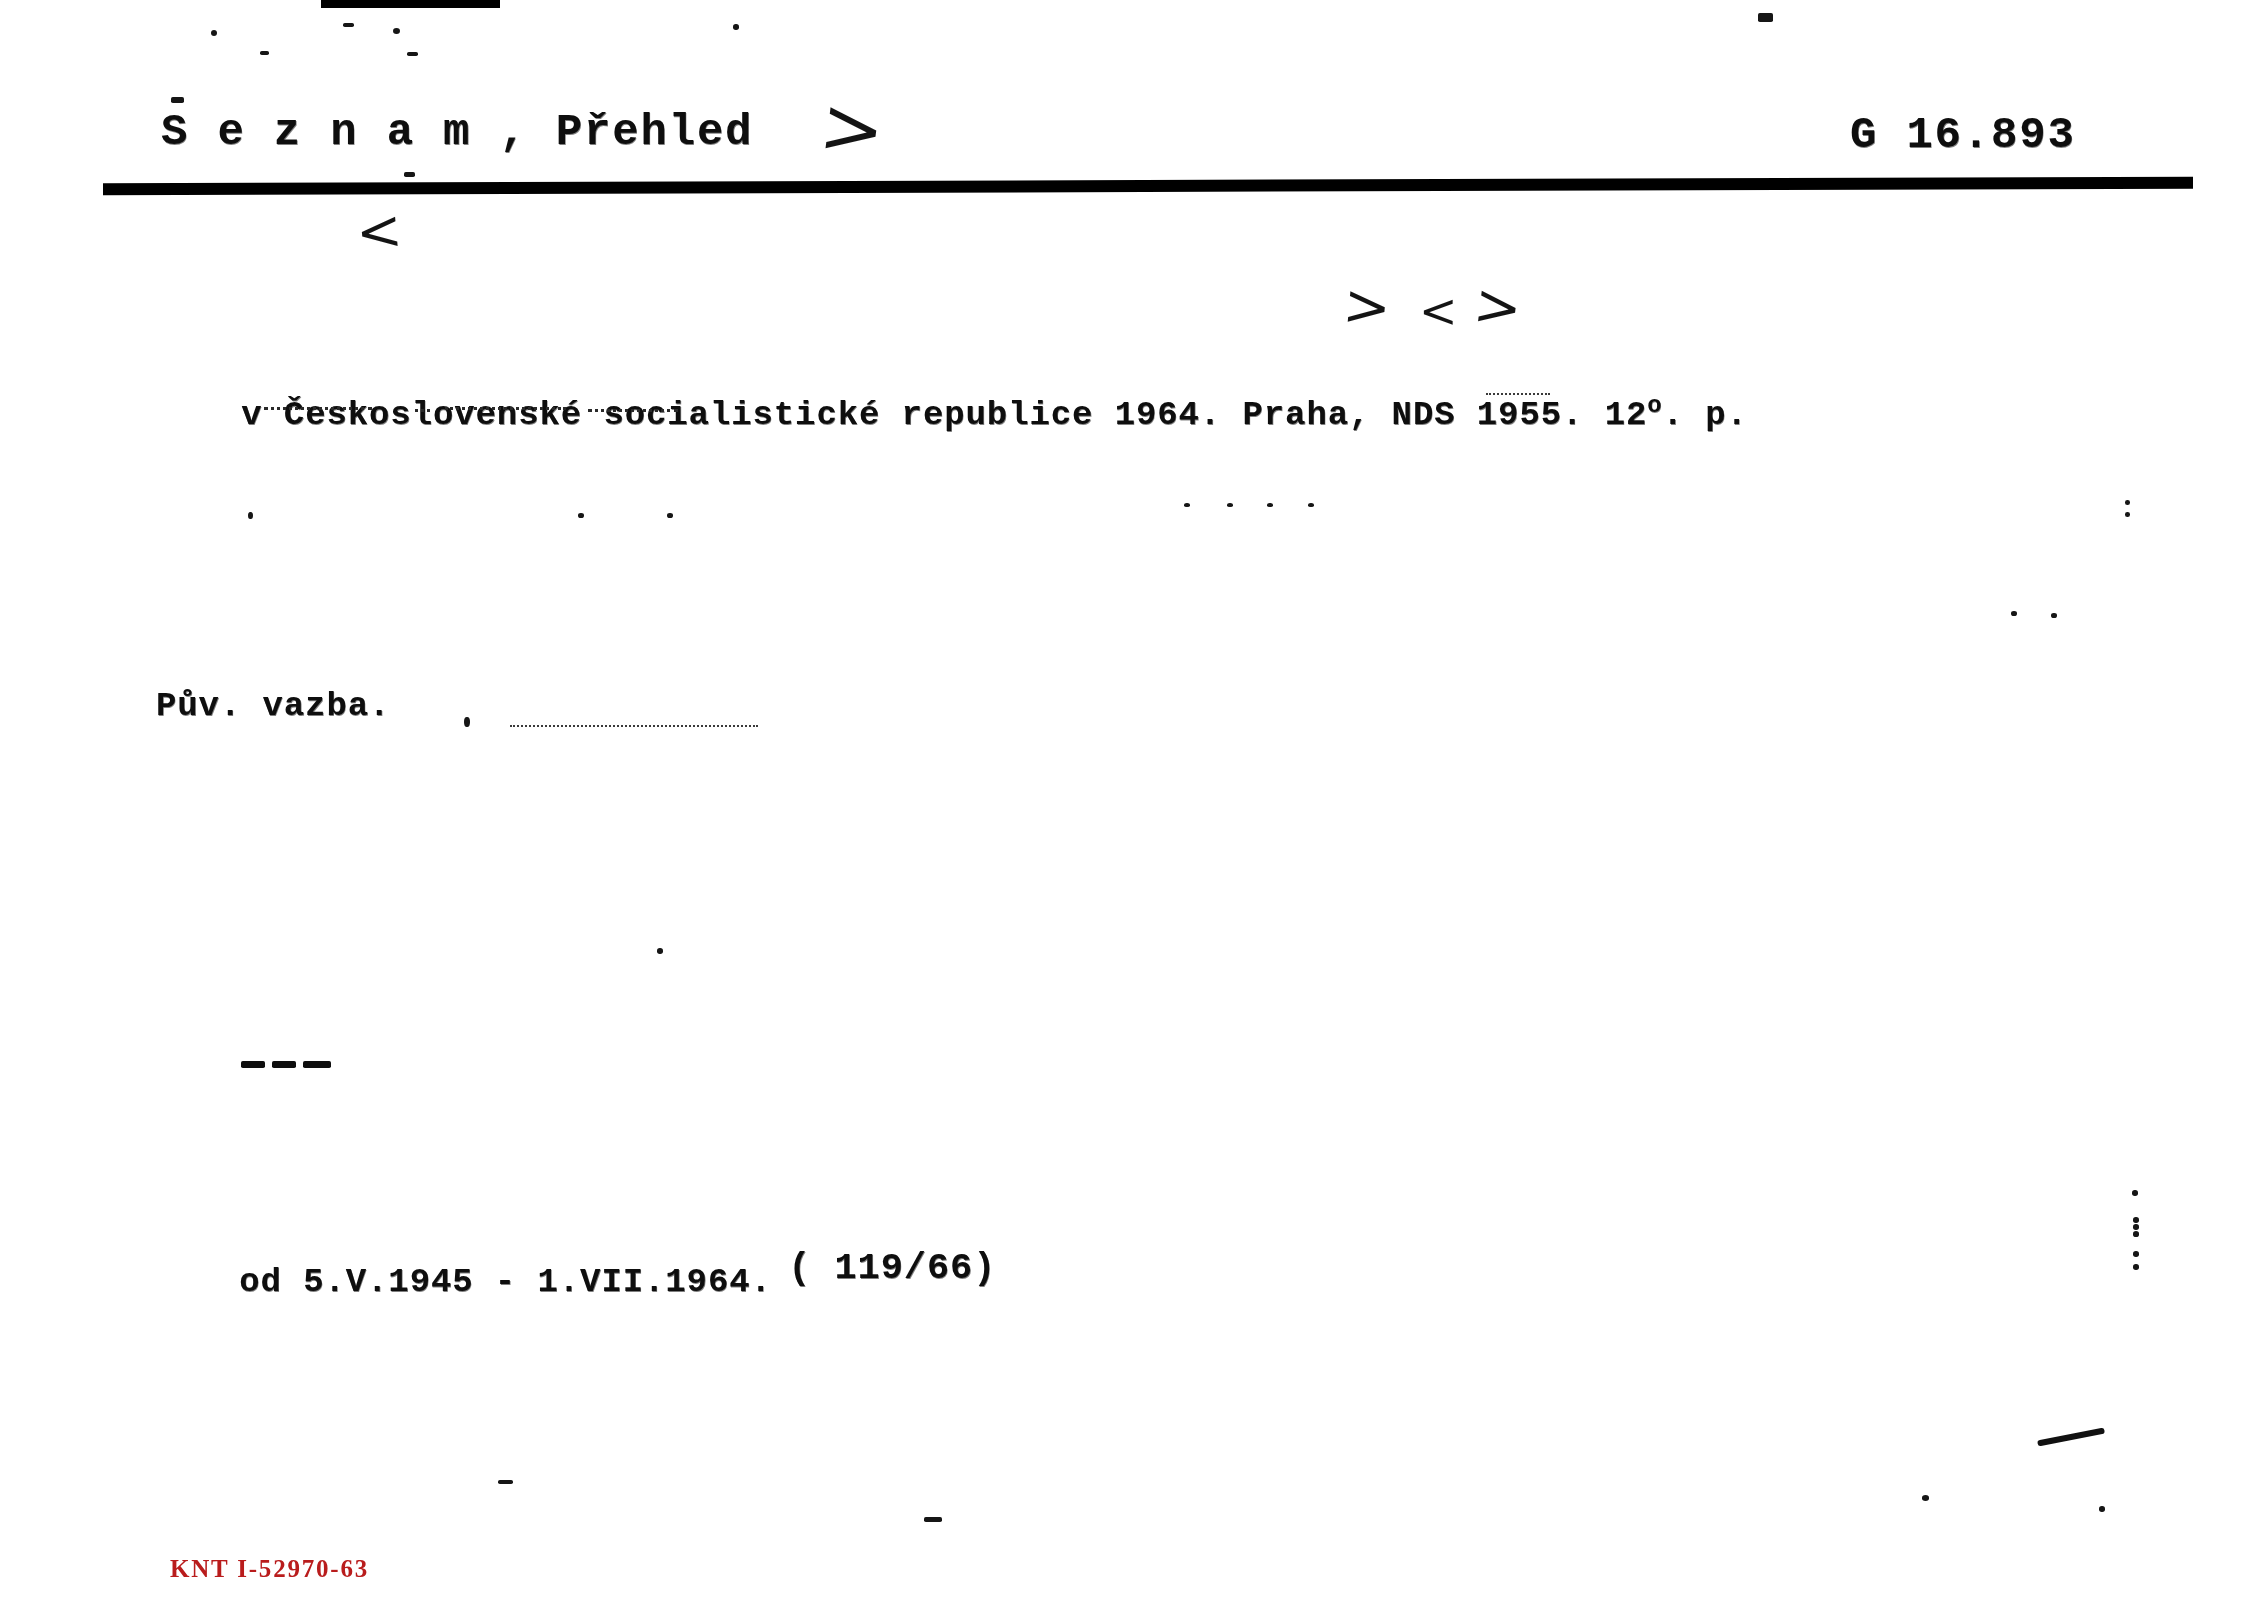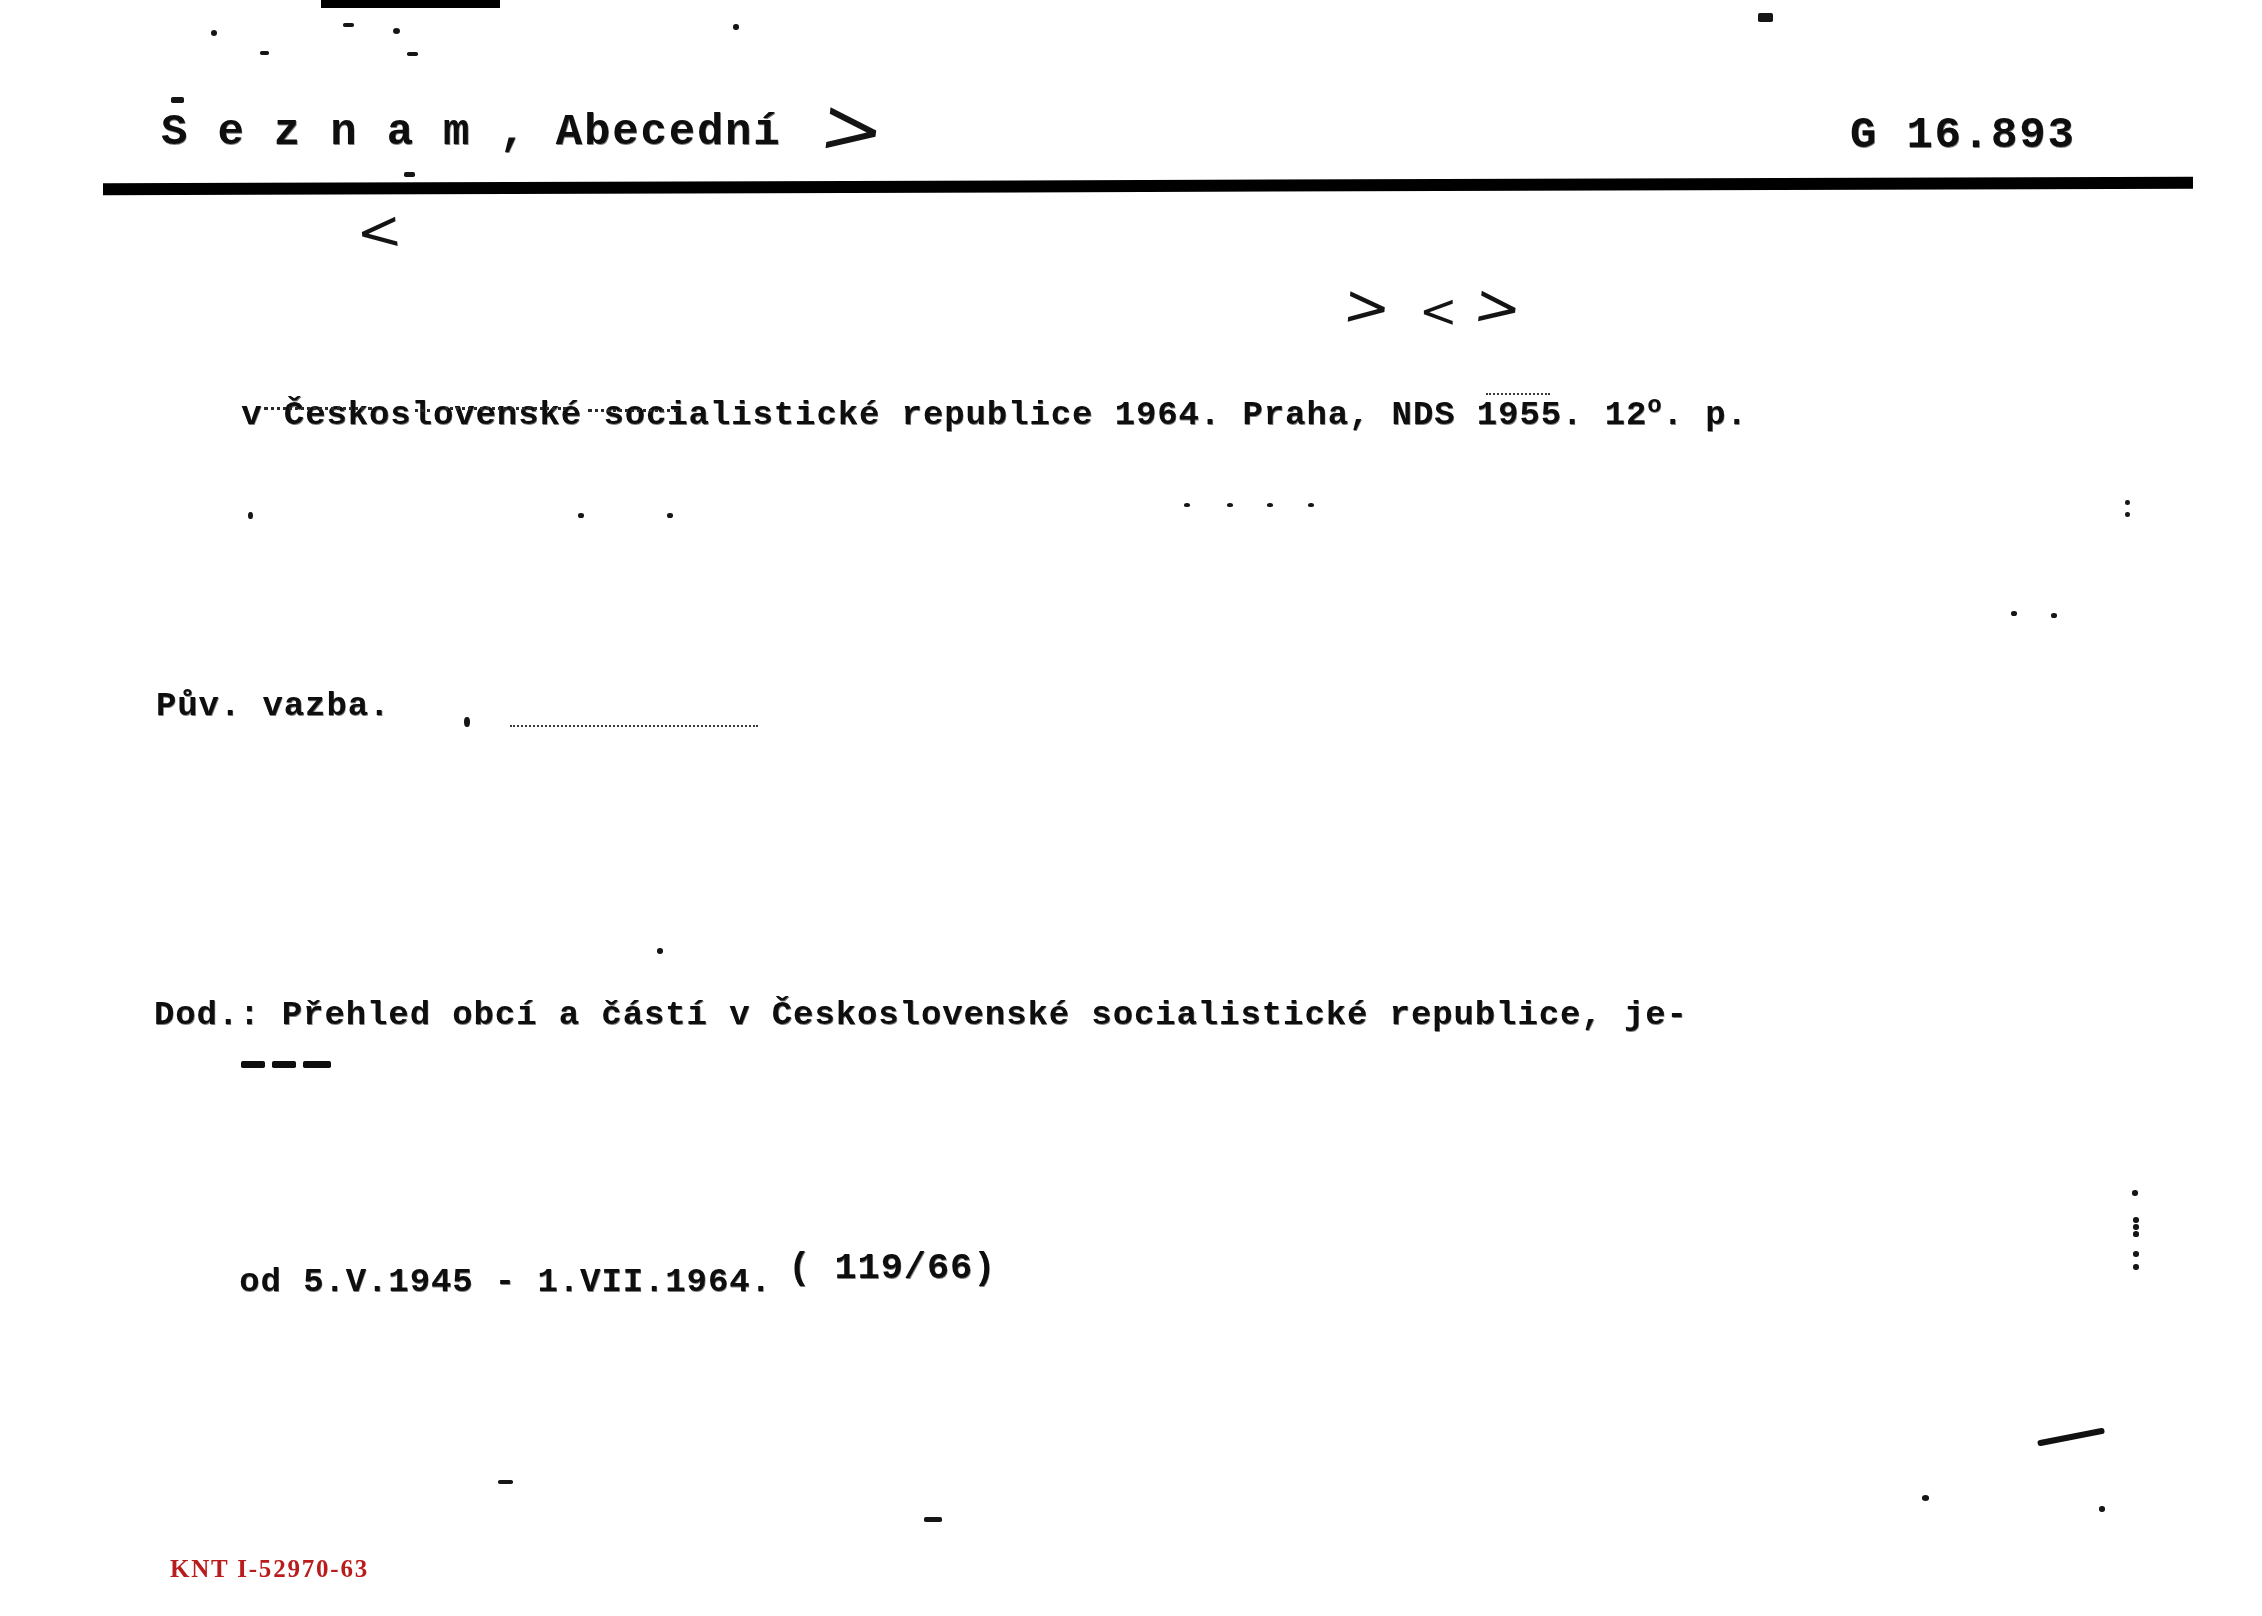--- a/index.html
+++ b/index.html
@@ -49,21 +49,21 @@
   <div class="speck" style="left:211px;top:30px;width:6.4px;height:6.4px;"></div>
   <div class="speck" style="left:393px;top:27.5px;width:7.3px;height:6.4px;"></div>
   <div class="smudge" style="left:260px;top:51px;width:9.2px;height:3.7px;"></div>
   <div class="smudge" style="left:407px;top:52px;width:11px;height:3.7px;"></div>
   <div class="smudge" style="left:343px;top:23px;width:11px;height:3.7px;"></div>
   <div class="speck" style="left:733px;top:24px;width:5.5px;height:5.5px;"></div>
   <div class="smudge" style="left:1758px;top:13px;width:14.7px;height:9.2px;"></div>
   <div class="smudge" style="left:171px;top:97px;width:13px;height:5.5px;"></div>
   <div class="smudge" style="left:404px;top:172px;width:11px;height:4.6px;"></div>
 
-  <div class="t big" style="left:161px;top:107px;">S e z n a m , Abecední</div>
+  <div class="t big" style="left:161px;top:107px;">S e z n a m , Přehled</div>
   <div class="mark" style="left:820px;top:90px;font-size:77px;transform:rotate(7deg);">&gt;</div>
   <div class="t big" style="left:1850px;top:110px;">G 16.893</div>
   <div class="rule" style="left:103px;top:180px;width:2090px;height:12px;transform:rotate(-0.18deg);"></div>
 
   <div class="mark" style="left:356px;top:204px;font-size:55px;transform:rotate(-5deg);">&lt;</div>
 
   <div class="mark" style="left:1343px;top:278px;font-size:57px;transform:rotate(5deg);">&gt;</div>
   <div class="mark" style="left:1419px;top:288px;font-size:46px;">&lt;</div>
   <div class="mark" style="left:1474px;top:278px;font-size:57px;transform:rotate(7deg);">&gt;</div>
   <div class="t" style="left:156px;top:354px;">
@@ -87,21 +87,20 @@
   <div class="speck" style="left:2125px;top:512px;width:4.6px;height:4.6px;"></div>
   <div class="speck" style="left:2011px;top:611px;width:5.5px;height:4.6px;"></div>
   <div class="speck" style="left:2051px;top:613px;width:5.5px;height:4.6px;"></div>
 
   <div class="t" style="left:156px;top:687px;">Pův. vazba.</div>
   <div class="speck" style="left:464px;top:717px;width:5.5px;height:10px;"></div>
   <div class="dotted thin" style="left:510px;top:725px;width:248px;"></div>
 
   <div class="speck" style="left:657px;top:948px;width:5.5px;height:5.5px;"></div>
 
-  <div class="t" style="left:154px;top:996px;">Dod.: Přehled obcí a částí v Československé socialistické republice, je-</div>
   <div class="dash" style="left:241px;top:1061px;width:24px;"></div>
   <div class="dash" style="left:272px;top:1061px;width:24px;"></div>
   <div class="dash" style="left:303px;top:1061px;width:27.5px;"></div>
   <div class="t" style="left:154px;top:1222px;">
     <span>od 5.V.1945 - 1.VII.1964.</span><span class="ref">( 119/66)</span>
   </div>
 
   <div class="speck" style="left:2132px;top:1190px;width:5.5px;height:5.5px;"></div>
   <div class="speck" style="left:2133px;top:1217px;width:5.5px;height:5.5px;"></div>
   <div class="speck" style="left:2133px;top:1224px;width:5.5px;height:5.5px;"></div>

